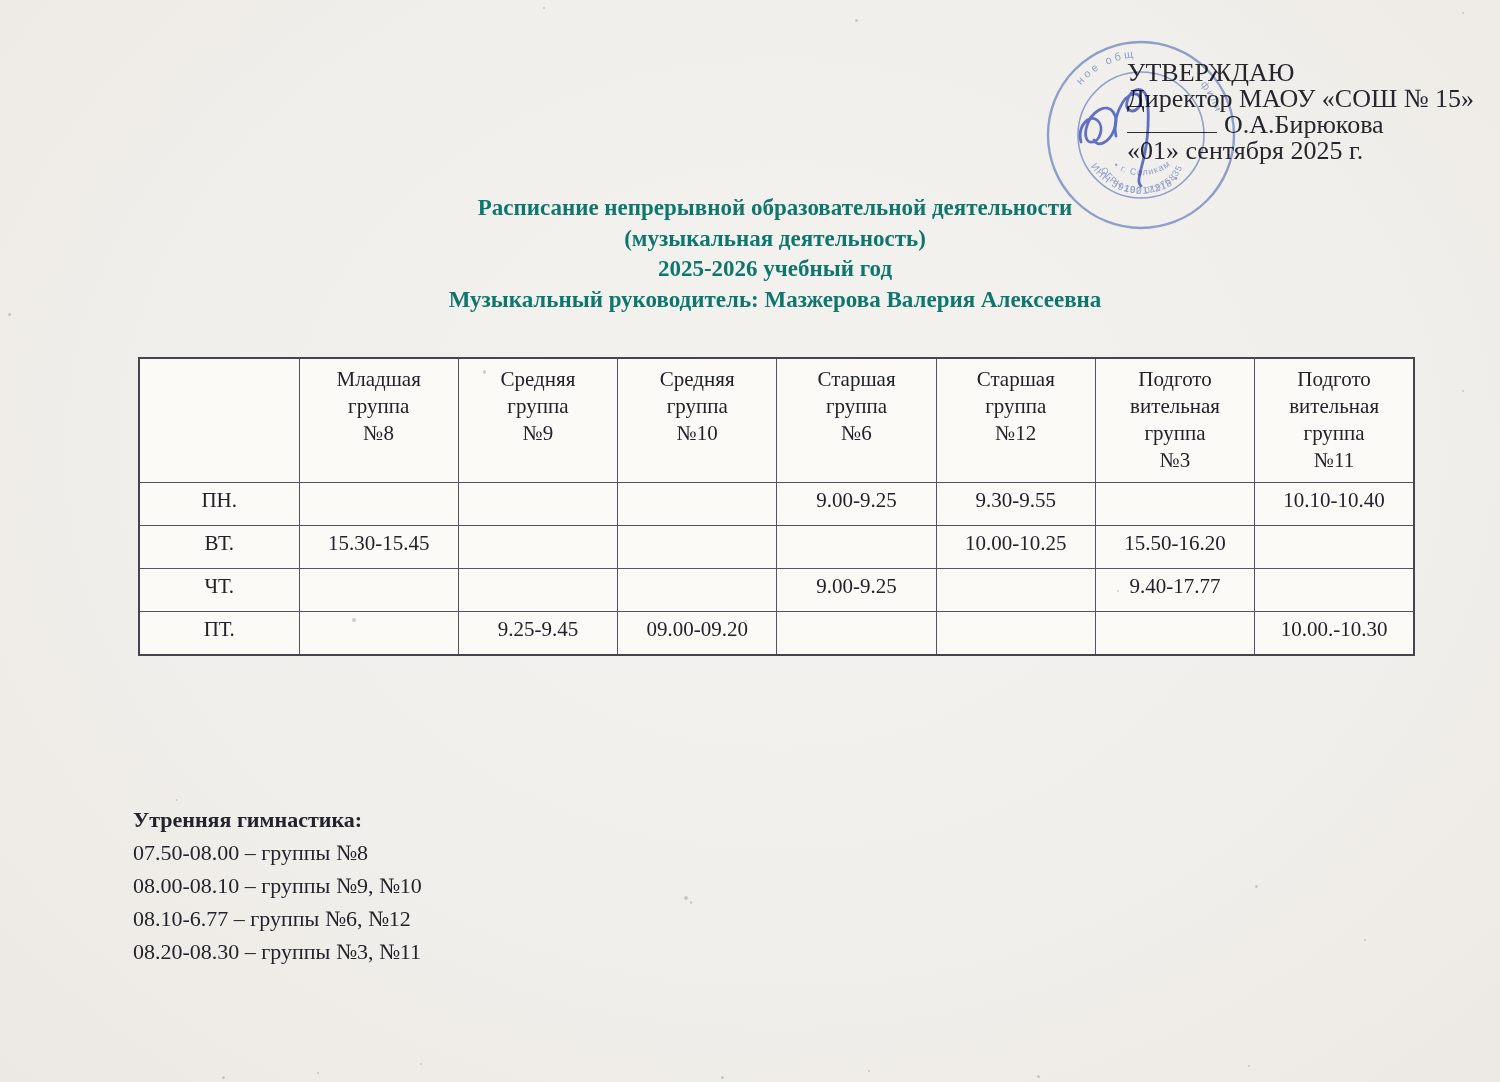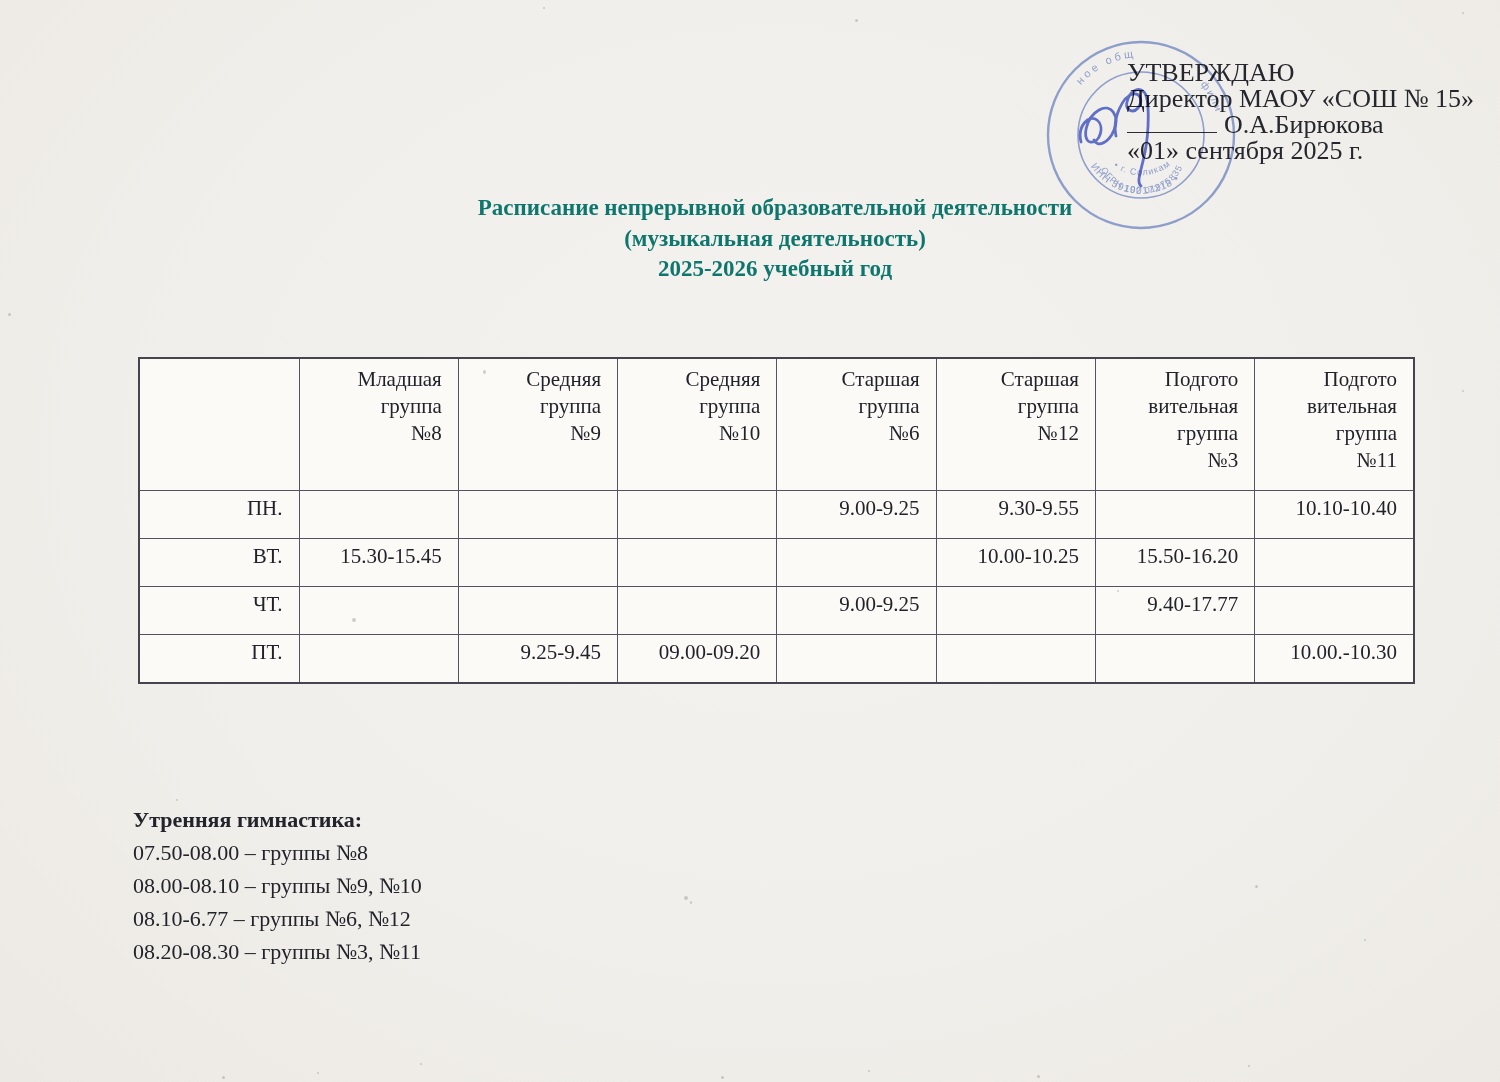--- a/index.html
+++ b/index.html
@@ -30,23 +30,23 @@
 
   
   table.schedule{
     position:absolute;left:138px;top:357px;width:1277px;
     border-collapse:collapse;table-layout:fixed;
     background:#fbfaf6;
     border:2px solid #45444f;
   }
   table.schedule td{
     border:1.5px solid #54535f;
-    text-align:right;vertical-align:top;
+    text-align:center;vertical-align:top;
     font-size:21px;line-height:27px;color:#22222b;
-    padding:16px;overflow:hidden;
+    padding:8px;overflow:hidden;
   }
   table.schedule tr.header-row{height:121px;}
   table.schedule tr.header-row td{padding-top:7px;}
   table.schedule tr.data-row{height:43px;}
   table.schedule tr.data-row td{padding-top:4px;}
   .hline{display:block;}
 
   
   .gym{
     position:absolute;left:133px;top:803px;
@@ -71,20 +71,21 @@
     <div>УТВЕРЖДАЮ</div>
     <div>Директор МАОУ «СОШ № 15»</div>
     <div><span class="sig-line"></span><span>О.А.Бирюкова</span></div>
     <div>«01» сентября 2025 г.</div>
   </div>
 
   <div class="title-block">
     <div>Расписание непрерывной образовательной деятельности</div>
     <div>(музыкальная деятельность)</div>
     <div>2025-2026 учебный год</div>
+    <div>Музыкальный руководитель: Мазжерова Валерия Алексеевна</div>
   </div>
 
   <table class="schedule">
     <colgroup>
       <col style="width:160px">
         <col>
         <col>
         <col>
         <col>
         <col>

